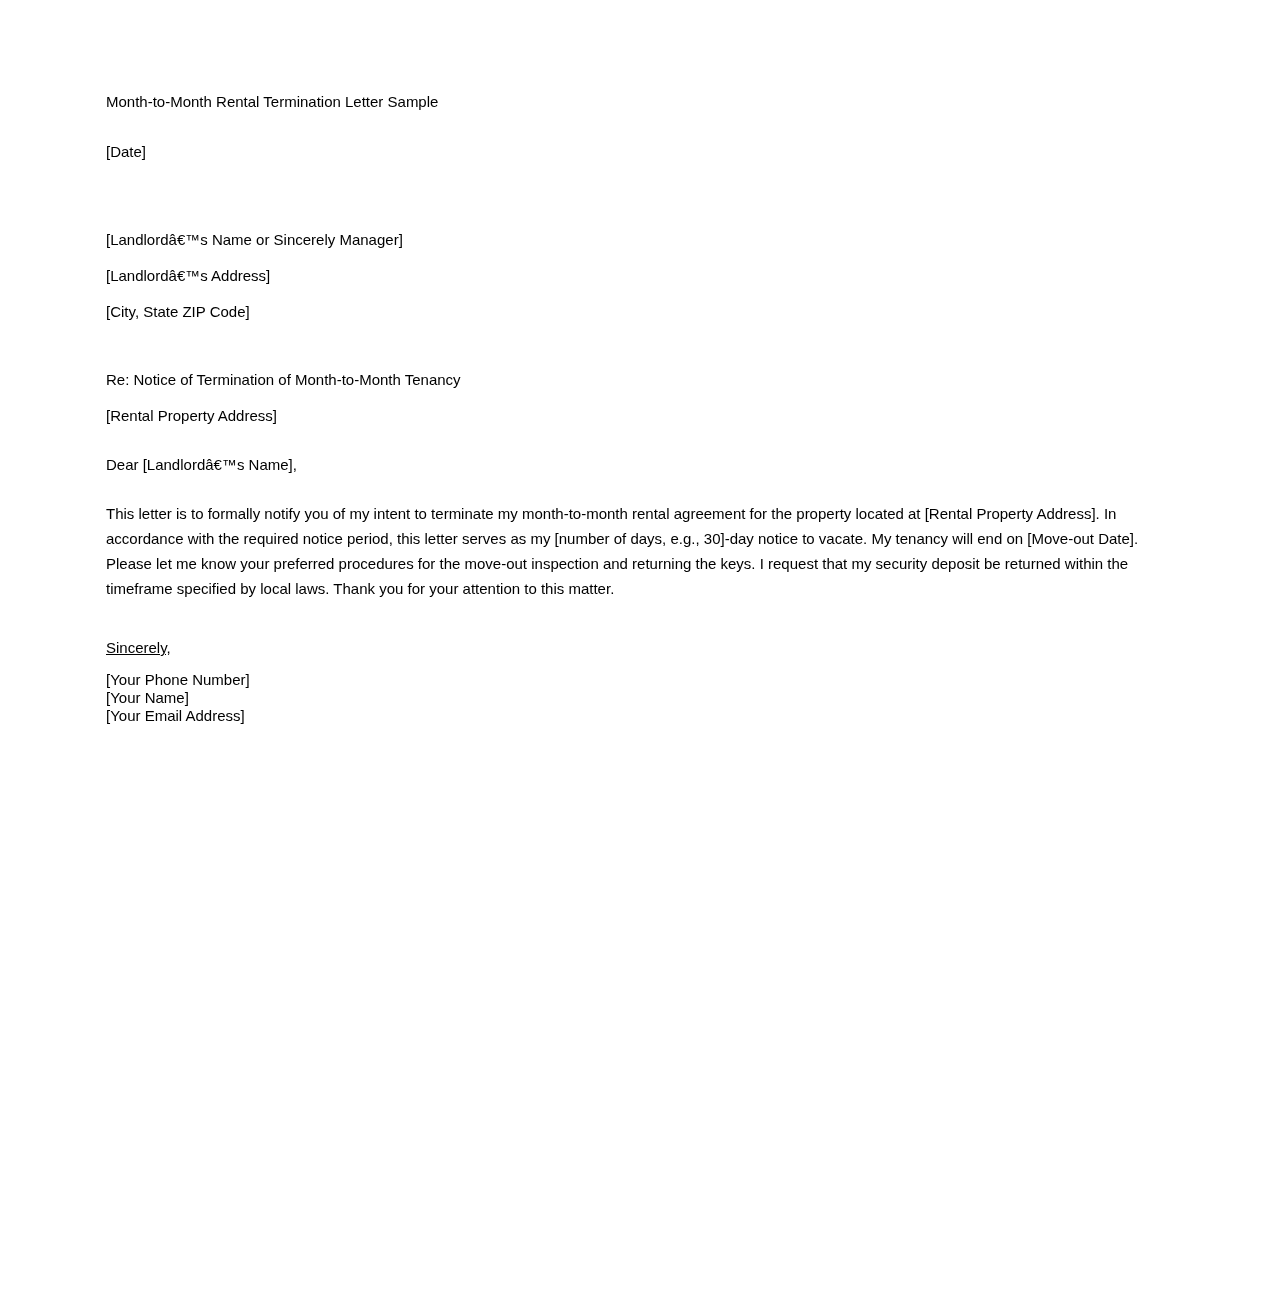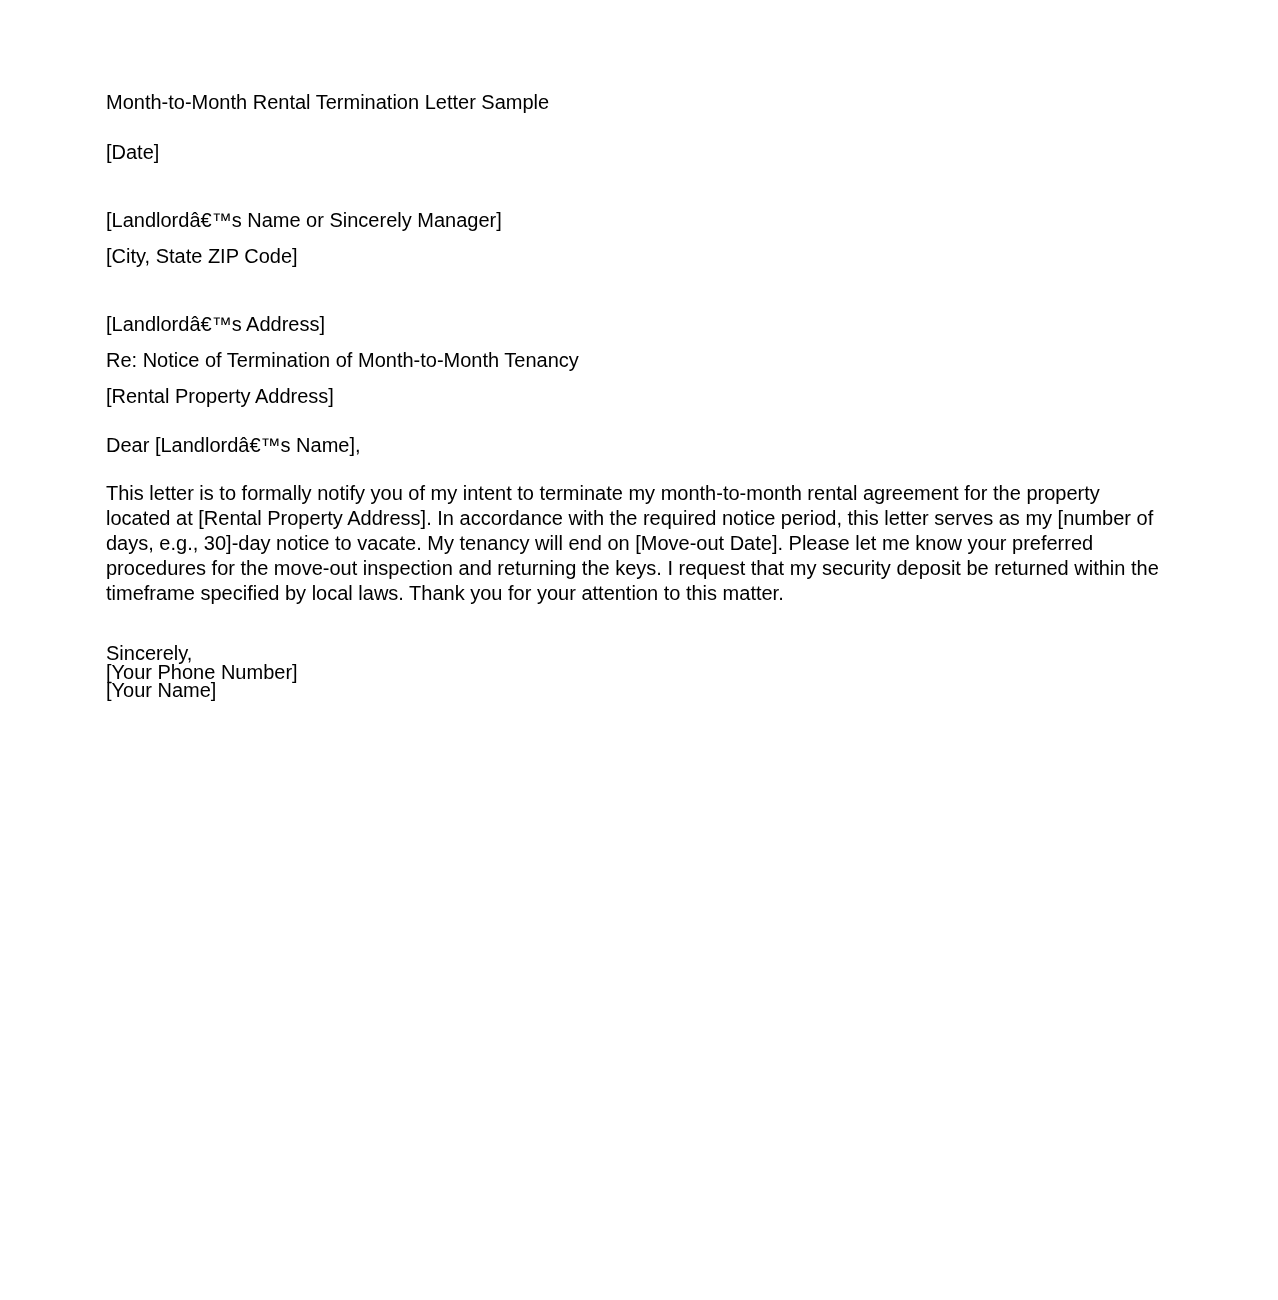--- a/index.html
+++ b/index.html
@@ -12,72 +12,73 @@
     height: 1300px;
     font-family: "Liberation Sans", sans-serif;
     color: #000000;
     overflow: hidden;
   }
   .page {
     box-sizing: border-box;
     width: 1278px;
     height: 1300px;
     padding: 93px 110px 0 106px;
-    font-size: 20px;
+    font-size: 15px;
   }
   .line {
     margin: 0;
     line-height: 18px;
   }
   .doc-title      { margin-bottom: 32px; }
-  .date-line      { margin-bottom: 50px; }
+  .date-line      { margin-bottom: 70px; }
   .recipient-name { margin-bottom: 18px; }
   .recipient-addr { margin-bottom: 18px; }
   .recipient-city { margin-bottom: 50px; }
   .subject-line   { margin-bottom: 18px; }
   .property-line  { margin-bottom: 31px; margin-top: 12px; }
   .salutation {
     margin: 0 0 27px 0;
     line-height: 18px;
     font-weight: normal;
   }
   .body-paragraph {
     margin: 0 0 38px 0;
     line-height: 25px;
     max-width: 1062px;
   }
-  .closing-line   { margin-bottom: 1px; }
+  .closing-line   { margin-bottom: 14px; text-decoration: underline; }
   .signature-block p {
     margin: 0;
     line-height: 18px;
   }
 </style>
 </head>
 <body>
 
 <div class="page">
 
   <p class="line doc-title">Month-to-Month Rental Termination Letter Sample</p>
 
   <p class="line date-line">[Date]</p>
 
   <div>
     <p class="line recipient-name">[Landlordâ€™s Name or Sincerely Manager]</p>
+    <p class="line recipient-addr">[Landlordâ€™s Address]</p>
     <p class="line recipient-city">[City, State ZIP Code]</p>
-    <p class="line recipient-addr">[Landlordâ€™s Address]</p>
   </div>
 
   <p class="line subject-line">Re: Notice of Termination of Month-to-Month Tenancy</p>
 
   <p class="line property-line">[Rental Property Address]</p>
 
   <p class="salutation">Dear [Landlordâ€™s Name],</p>
 
   <p class="body-paragraph">This letter is to formally notify you of my intent to terminate my month-to-month rental agreement for the property located at [Rental Property Address]. In accordance with the required notice period, this letter serves as my [number of days, e.g., 30]-day notice to vacate. My tenancy will end on [Move-out Date]. Please let me know your preferred procedures for the move-out inspection and returning the keys. I request that my security deposit be returned within the timeframe specified by local laws. Thank you for your attention to this matter.</p>
 
   <p class="line closing-line">Sincerely,</p>
 
   <div class="signature-block">
     <p>[Your Phone Number]</p>
     <p>[Your Name]</p>
+    <p>[Your Email Address]</p>
   </div>
 
 </div>
 
 </body></html>

